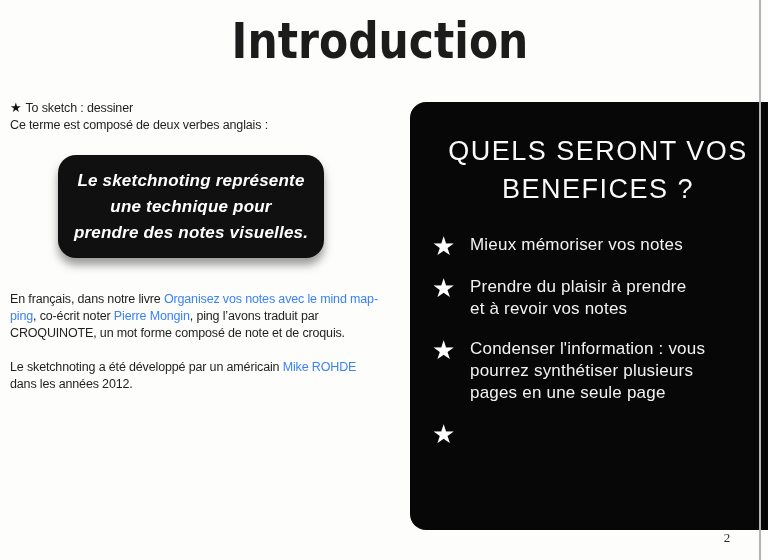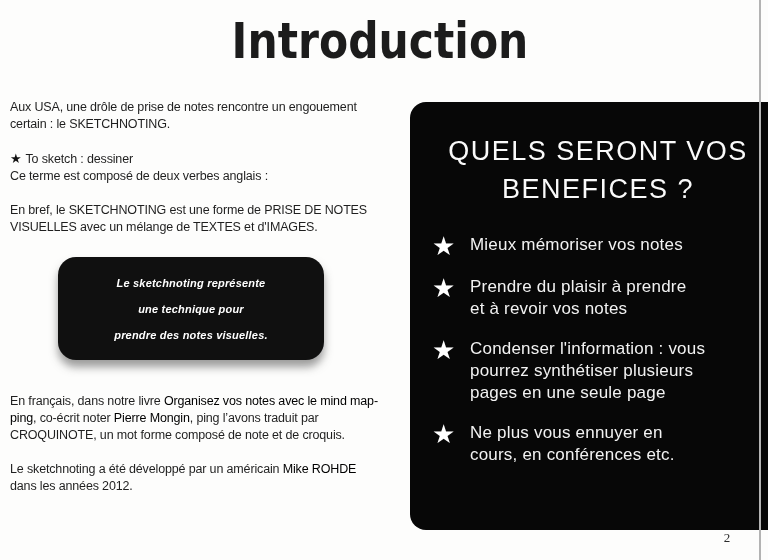--- a/index.html
+++ b/index.html
@@ -41,39 +41,39 @@
     color: #1f1f1f;
   }
   .pre { white-space: pre-line; }
   .para { margin-bottom: 17px; }
   .term-line { display: block; }
   .star-small {
     font-size: 13px;
     margin-right: 4px;
     color: #111;
   }
-  .red { color: #000000; text-decoration: none; cursor: pointer; text-align: center; }
+  .red { color: #3b82f6; text-decoration: none; cursor: pointer; text-align: center; }
 
   
   .quote-box {
     margin: 21px 0 33px 48px;
     width: 266px;
     height: 103px;
     background: #101010;
     border-radius: 18px;
     box-shadow: 0 7px 9px rgba(60,60,60,0.5);
     display: flex;
     align-items: center;
     justify-content: center;
   }
   .quote-text {
     color: #ffffff;
     font-weight: bold;
     font-style: italic;
-    font-size: 11px;
+    font-size: 17px;
     line-height: 26px;
     text-align: center;
     letter-spacing: 0.2px;
     white-space: pre-line;
   }
 
   
   .panel {
     position: absolute;
     left: 410px; top: 102px;
@@ -136,30 +136,26 @@
 </style>
 </head>
 <body>
 
 <div class="slide">
 
   <h1 class="title">Introduction</h1>
 
   <div class="left-col">
 
-    <p class="para pre">Aux USA, une drôle de prise de notes rencontre un engouement
-certain : le SKETCHNOTING.</p>
 
     <div class="para">
       <span class="term-line"><span class="star-small">★</span><span>To sketch : dessiner</span></span>
       <span class="term-line">Ce terme est composé de deux verbes anglais :</span>
     </div>
 
-    <p class="para pre">En bref, le SKETCHNOTING est une forme de PRISE DE NOTES
-VISUELLES avec un mélange de TEXTES et d'IMAGES.</p>
 
     <div class="quote-box">
       <div class="quote-text">Le sketchnoting représente
 une technique pour
 prendre des notes visuelles.</div>
     </div>
 
     <p class="para"><span>En français, dans notre livre </span><span class="red">Organisez vos notes avec le mind map-</span><br><span class="red">ping</span><span>, co-écrit noter </span><span class="red">Pierre Mongin</span><span>, ping l’avons traduit par</span><br><span>CROQUINOTE, un mot forme composé de note et de croquis.</span></p>
 
     <p class="para"><span>Le sketchnoting a été développé par un américain </span><span class="red">Mike ROHDE</span><br><span>dans les années 2012.</span></p>
@@ -180,22 +176,20 @@
 et à revoir vos notes</span>
       </div>
       <div class="panel-item">
         <span class="star-big">★</span>
         <span class="item-text">Condenser l'information : vous
 pourrez synthétiser plusieurs
 pages en une seule page</span>
       </div>
       <div class="panel-item">
         <span class="star-big">★</span>
-        <span class="item-text">Ne plus vous ennuyer en
-cours, en conférences etc.</span>
       </div>
     </div>
   </div>
 
   <div class="vline"></div>
   <div class="page-num">2</div>
 
 </div>
 
 </body></html>

